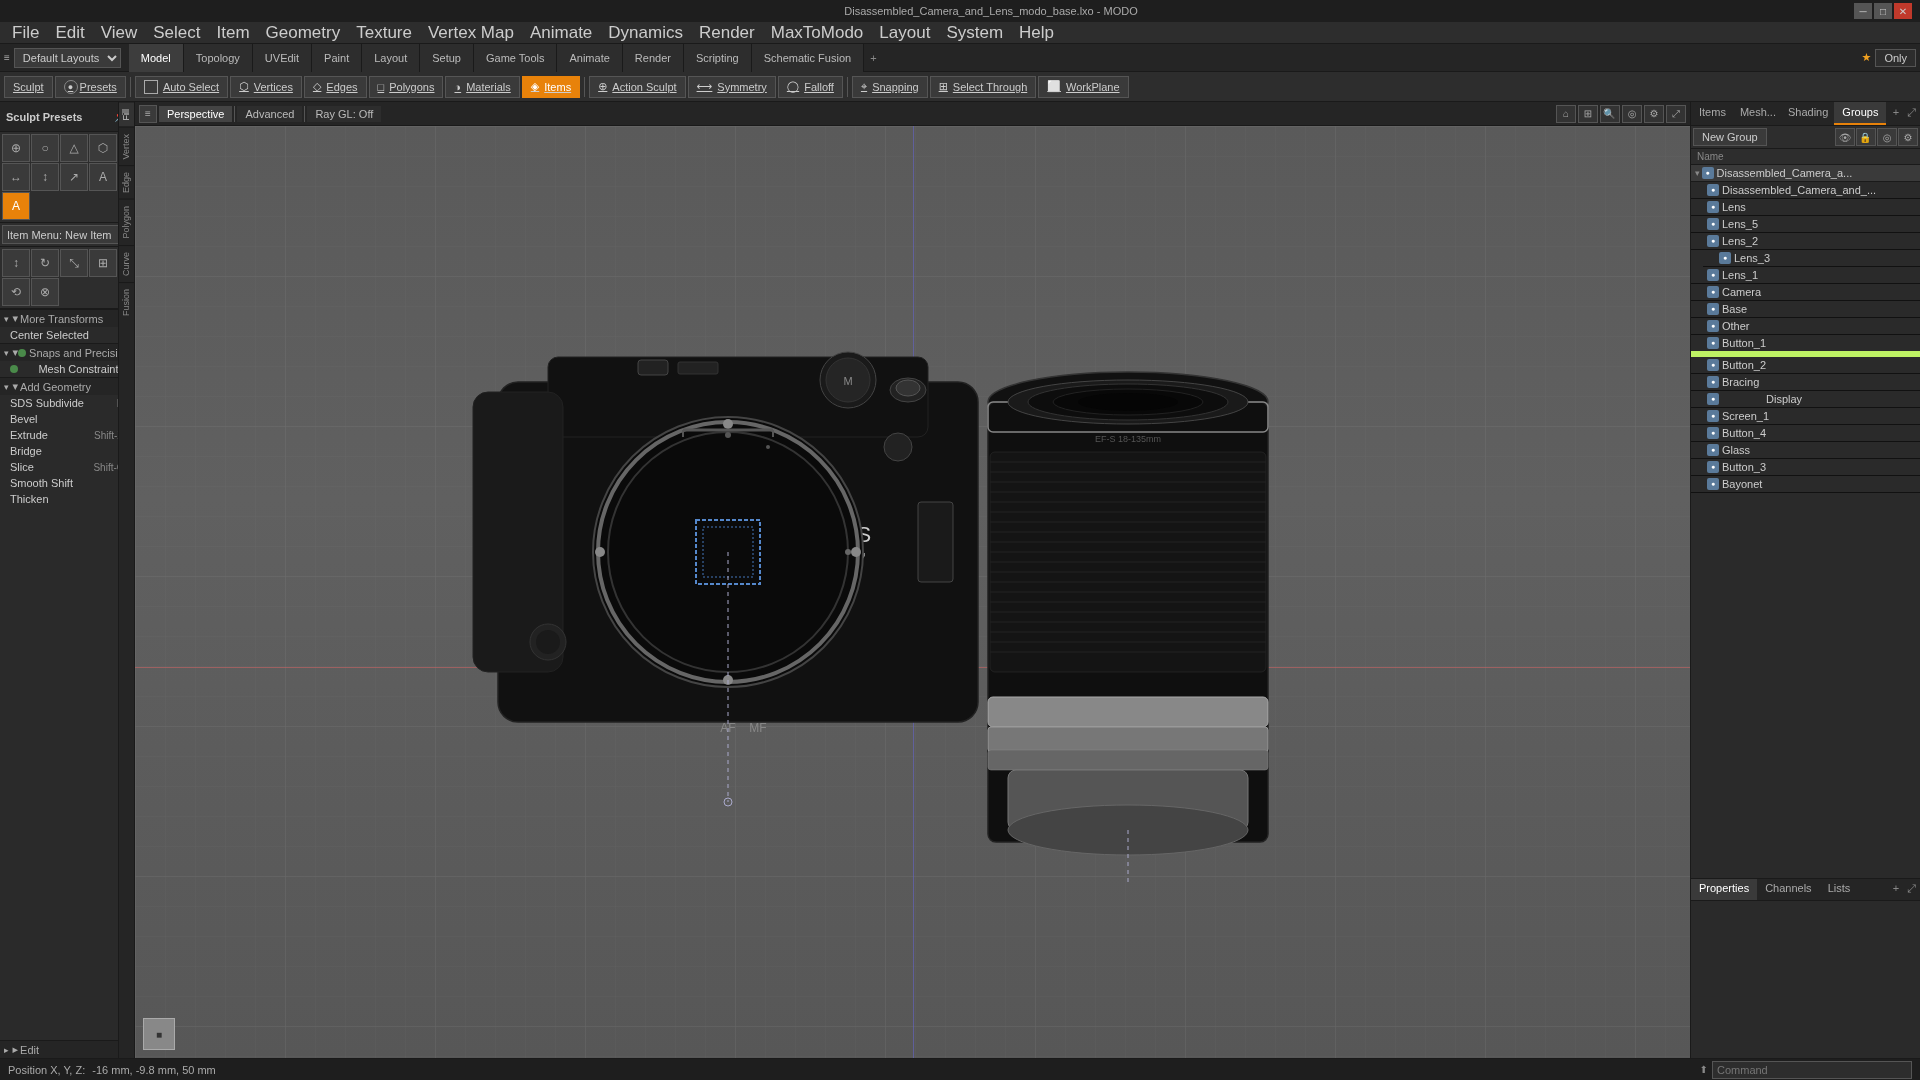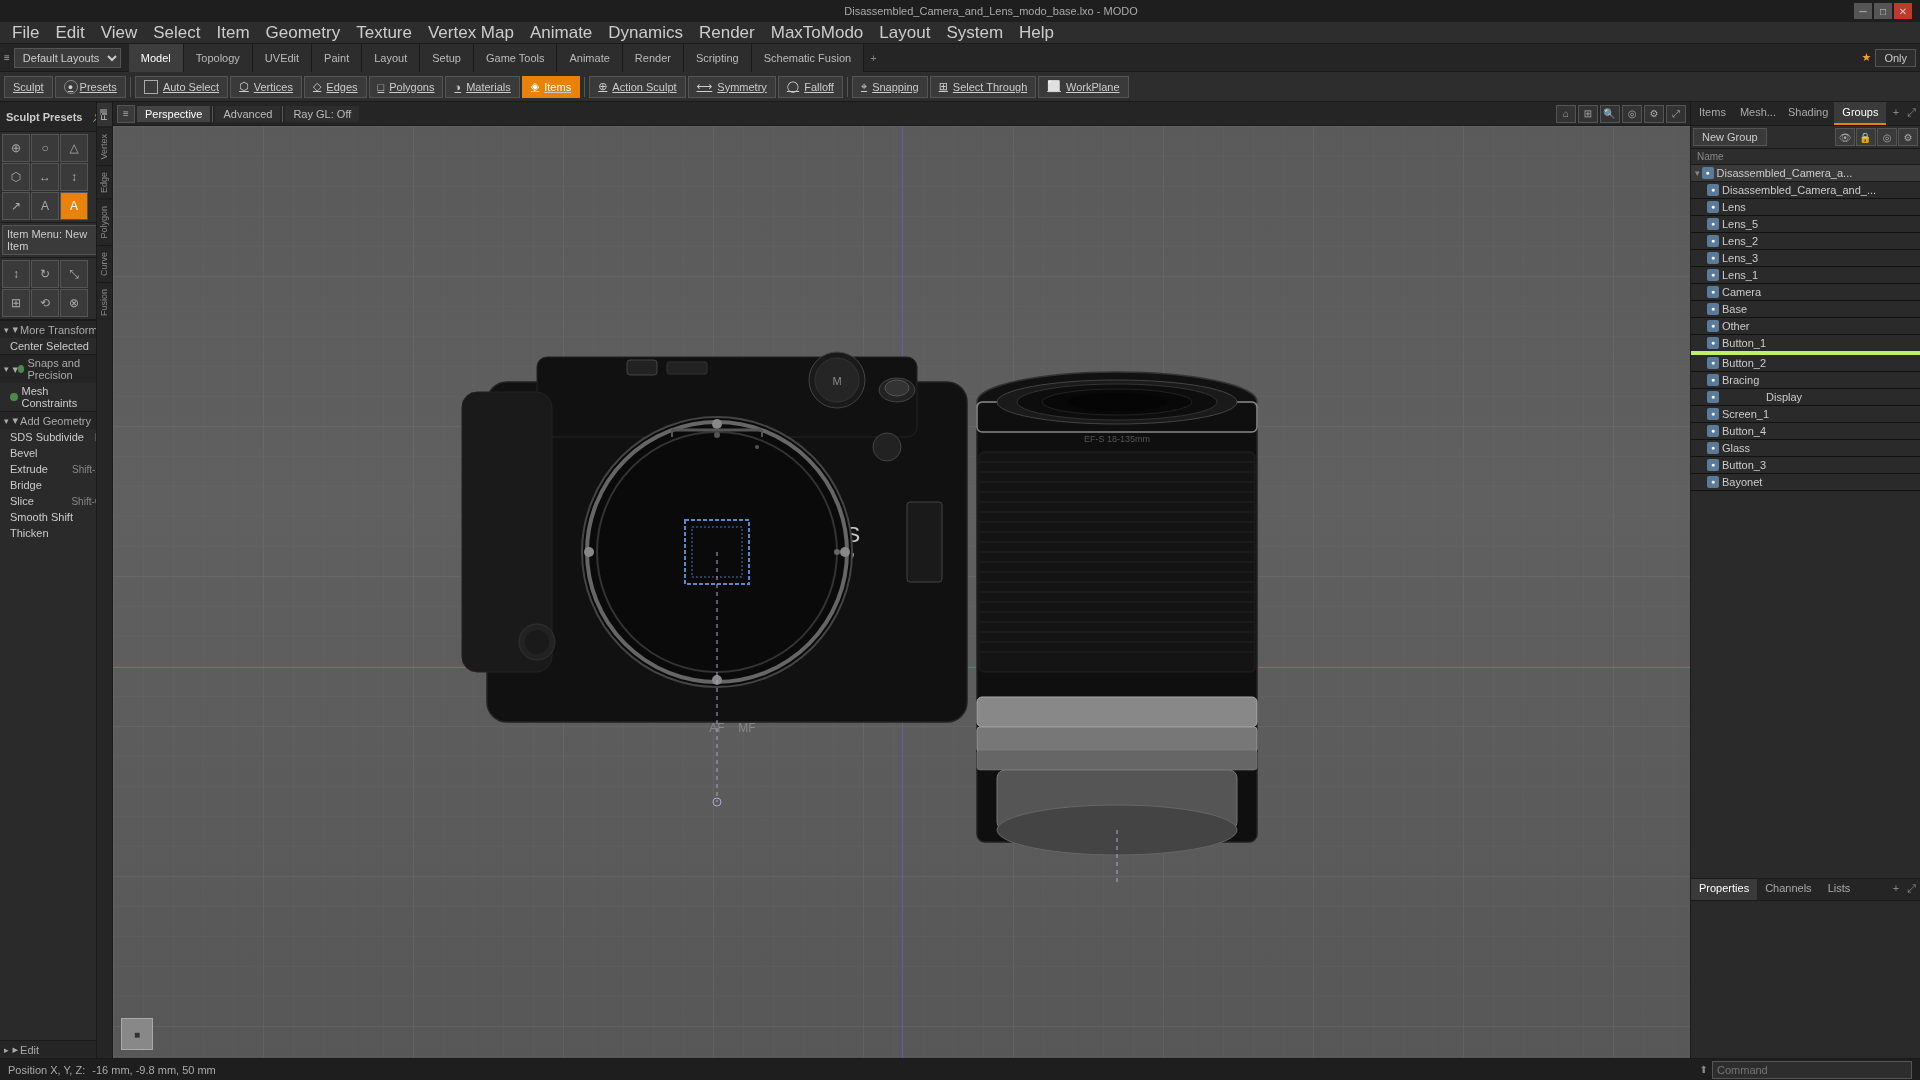--- a/index.html
+++ b/index.html
@@ -170,21 +170,21 @@
       <span>Select Through</span>
     </button>
   <button class="sculpt-btn">
       <span style="margin-right:2px;">⬜</span>
       <span>WorkPlane</span>
     </button>
 </div>
 
 <div id="main-layout" style="display:flex;height:calc(1080px - 22px - 22px - 28px - 30px - 22px);">
 
-  <div id="left-panel" style="width:113px;background:#2a2a2a;border-right:1px solid #1a1a1a;display:flex;flex-direction:column;overflow:hidden;position:relative;">
+  <div id="left-panel" style="width:135px;background:#2a2a2a;border-right:1px solid #1a1a1a;display:flex;flex-direction:column;overflow:hidden;position:relative;">
 
     <div style="height:30px;background:#252525;display:flex;align-items:center;padding:0 6px;border-bottom:1px solid #1a1a1a;font-size:11px;color:#ccc;font-weight:bold;">
       <span>Sculpt Presets</span>
       <span style="margin-left:auto;color:#888;cursor:pointer;">📌</span>
     </div>
 
     <div style="padding:2px;display:flex;flex-wrap:wrap;gap:1px;background:#2d2d2d;border-bottom:1px solid #1a1a1a;">
       <div class="tool-icon">⊕</div>
       <div class="tool-icon">○</div>
       <div class="tool-icon">△</div>
@@ -477,41 +477,41 @@
         <span>Lens</span>
       </div>
       <div style="display:flex;align-items:center;padding:2px 4px 2px 16px;color:#ccc;font-size:11px;cursor:pointer;border-bottom:1px solid #111;">
         <span style="width:12px;height:12px;background:#5a7a9a;border-radius:2px;margin-right:3px;display:inline-block;font-size:7px;color:#fff;text-align:center;line-height:12px;">●</span>
         <span>Lens_5</span>
       </div>
       <div style="display:flex;align-items:center;padding:2px 4px 2px 16px;color:#ccc;font-size:11px;cursor:pointer;border-bottom:1px solid #111;">
         <span style="width:12px;height:12px;background:#5a7a9a;border-radius:2px;margin-right:3px;display:inline-block;font-size:7px;color:#fff;text-align:center;line-height:12px;">●</span>
         <span>Lens_2</span>
       </div>
-      <div style="display:flex;align-items:center;padding:2px 4px 2px 16px;color:#ccc;font-size:11px;cursor:pointer;border-bottom:1px solid #111;">
+      <div style="display:flex;align-items:center;padding:2px 4px 2px 16px;color:#ccc;font-size:11px;cursor:pointer;border-bottom:1px solid #111;margin-left:12px;">
         <span style="width:12px;height:12px;background:#5a7a9a;border-radius:2px;margin-right:3px;display:inline-block;font-size:7px;color:#fff;text-align:center;line-height:12px;">●</span>
         <span>Lens_3</span>
       </div>
       <div style="display:flex;align-items:center;padding:2px 4px 2px 16px;color:#ccc;font-size:11px;cursor:pointer;border-bottom:1px solid #111;">
         <span style="width:12px;height:12px;background:#5a7a9a;border-radius:2px;margin-right:3px;display:inline-block;font-size:7px;color:#fff;text-align:center;line-height:12px;">●</span>
         <span>Lens_1</span>
       </div>
       <div style="display:flex;align-items:center;padding:2px 4px 2px 16px;color:#ccc;font-size:11px;cursor:pointer;border-bottom:1px solid #111;">
         <span style="width:12px;height:12px;background:#5a7a9a;border-radius:2px;margin-right:3px;display:inline-block;font-size:7px;color:#fff;text-align:center;line-height:12px;">●</span>
         <span>Camera</span>
       </div>
       <div style="display:flex;align-items:center;padding:2px 4px 2px 16px;color:#ccc;font-size:11px;cursor:pointer;border-bottom:1px solid #111;">
         <span style="width:12px;height:12px;background:#5a7a9a;border-radius:2px;margin-right:3px;display:inline-block;font-size:7px;color:#fff;text-align:center;line-height:12px;">●</span>
         <span>Base</span>
       </div>
       <div style="display:flex;align-items:center;padding:2px 4px 2px 16px;color:#ccc;font-size:11px;cursor:pointer;border-bottom:1px solid #111;">
         <span style="width:12px;height:12px;background:#5a7a9a;border-radius:2px;margin-right:3px;display:inline-block;font-size:7px;color:#fff;text-align:center;line-height:12px;">●</span>
         <span>Other</span>
       </div>
-      <div style="display:flex;align-items:center;padding:2px 4px 2px 16px;color:#ccc;font-size:11px;cursor:pointer;border-bottom:4px solid #bef264;">
+      <div style="display:flex;align-items:center;padding:2px 4px 2px 16px;color:#ccc;font-size:11px;cursor:pointer;border-bottom:6px solid #bef264;">
         <span style="width:12px;height:12px;background:#5a7a9a;border-radius:2px;margin-right:3px;display:inline-block;font-size:7px;color:#fff;text-align:center;line-height:12px;">●</span>
         <span>Button_1</span>
       </div>
       <div style="display:flex;align-items:center;padding:2px 4px 2px 16px;color:#ccc;font-size:11px;cursor:pointer;border-bottom:1px solid #111;">
         <span style="width:12px;height:12px;background:#5a7a9a;border-radius:2px;margin-right:3px;display:inline-block;font-size:7px;color:#fff;text-align:center;line-height:12px;">●</span>
         <span>Button_2</span>
       </div>
       <div style="display:flex;align-items:center;padding:2px 4px 2px 16px;color:#ccc;font-size:11px;cursor:pointer;border-bottom:1px solid #111;">
         <span style="width:12px;height:12px;background:#5a7a9a;border-radius:2px;margin-right:3px;display:inline-block;font-size:7px;color:#fff;text-align:center;line-height:12px;">●</span>
         <span>Bracing</span>

